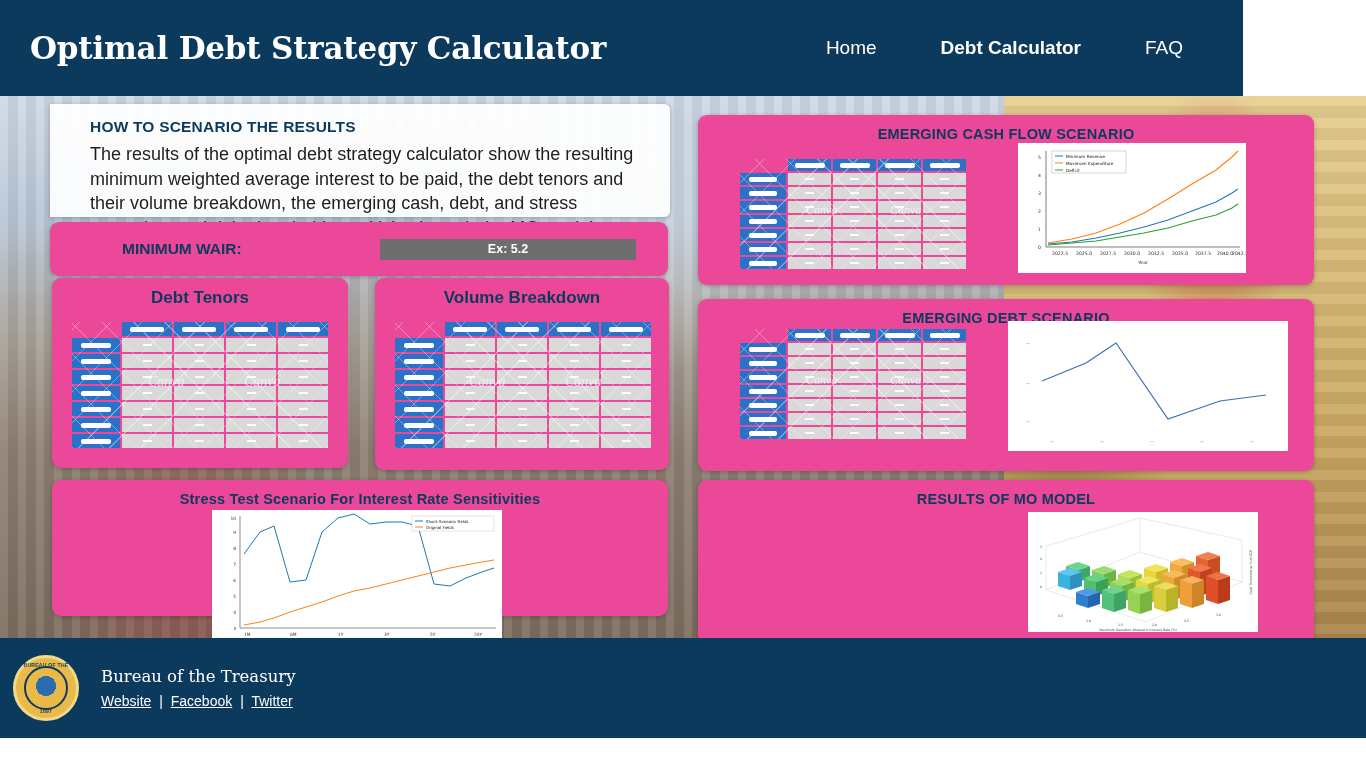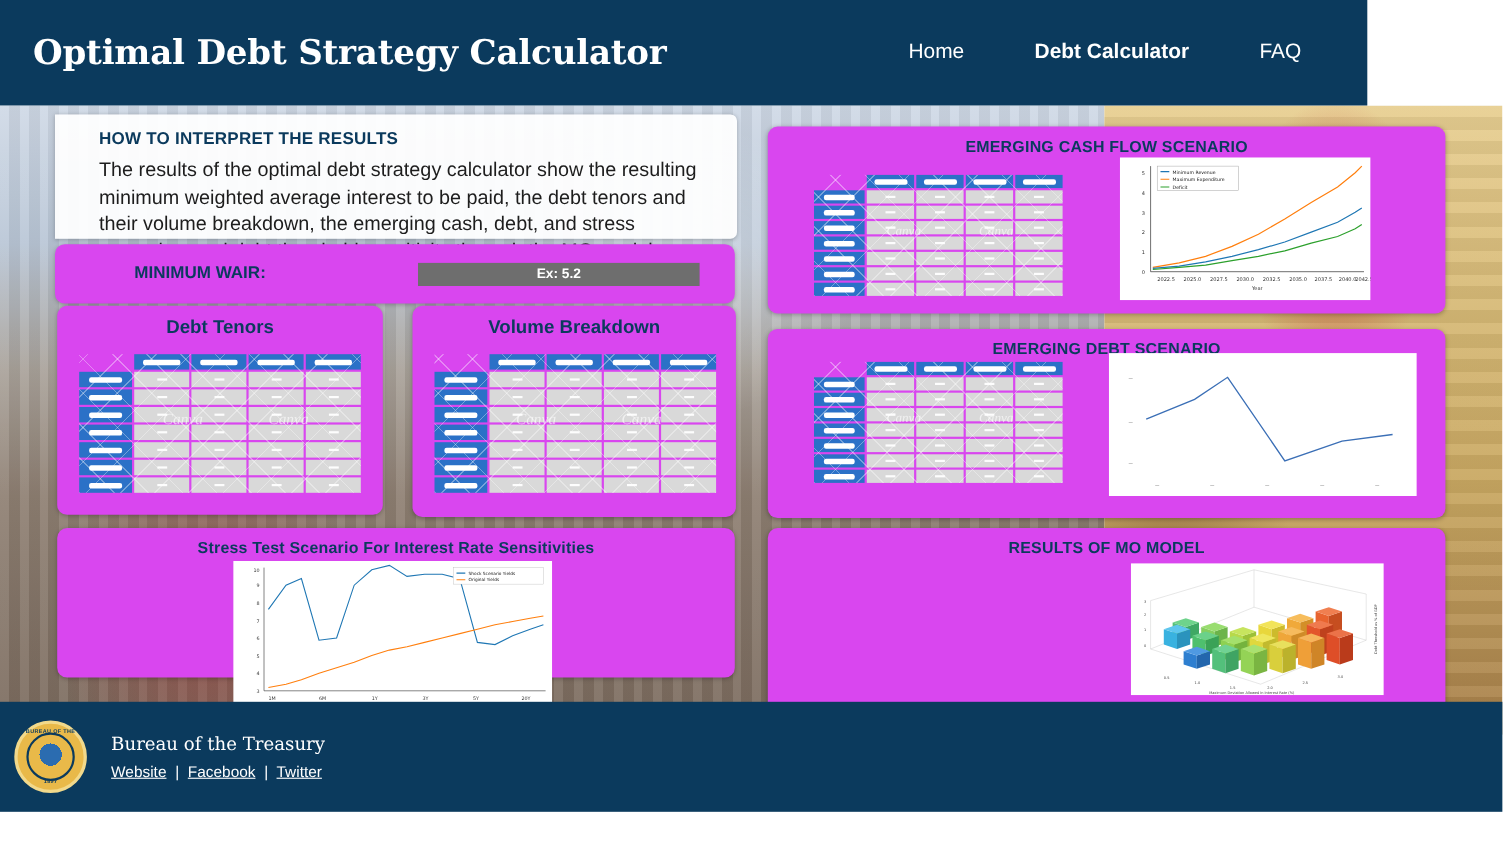--- a/index.html
+++ b/index.html
@@ -52,21 +52,21 @@
   .bg-right:after{
     content:""; position:absolute; inset:0;
     background:
       radial-gradient(ellipse 120px 180px at 210px 120px, rgba(190,60,50,.65), rgba(190,60,50,0) 70%),
       radial-gradient(ellipse 160px 200px at 60px 420px, rgba(120,80,40,.5), rgba(120,80,40,0) 70%),
       repeating-linear-gradient(180deg, rgba(255,255,255,.06) 0 10px, rgba(0,0,0,.05) 10px 22px);
   }
 
   
   .card {
-    position:absolute; background:#d946ef; border-radius:9px;
+    position:absolute; background:#ec4899; border-radius:9px;
     box-shadow: 0 1px 4px rgba(0,0,0,.25);
   }
   .card-title {
     text-align:center; font-weight:bold; color:#0b3a5d;
   }
 
   
   #interpret {
     left:50px; top:104px; width:620px; height:113px;
     padding:14px 18px 10px 40px; border-radius:0 6px 6px 0;
@@ -159,21 +159,21 @@
     <span class="nav-item">FAQ</span>
   </nav>
 </div>
 
 <div class="bgband">
   <div class="bg-left"></div>
   <div class="bg-right"></div>
 </div>
 
 <div class="card" id="interpret">
-  <h3>HOW TO INTERPRET THE RESULTS</h3>
+  <h3>HOW TO SCENARIO THE RESULTS</h3>
   <p>The results of the optimal debt strategy calculator show the resulting minimum weighted average interest to be paid, the debt tenors and their volume breakdown, the emerging cash, debt, and stress scenarios, and debt threshold sensitivity through the MO model</p>
 </div>
 
 <div class="card" id="wair">
   <div class="row">
     <span class="label">MINIMUM WAIR:</span>
     <span class="value-box">Ex: 5.2</span>
   </div>
 </div>
 

